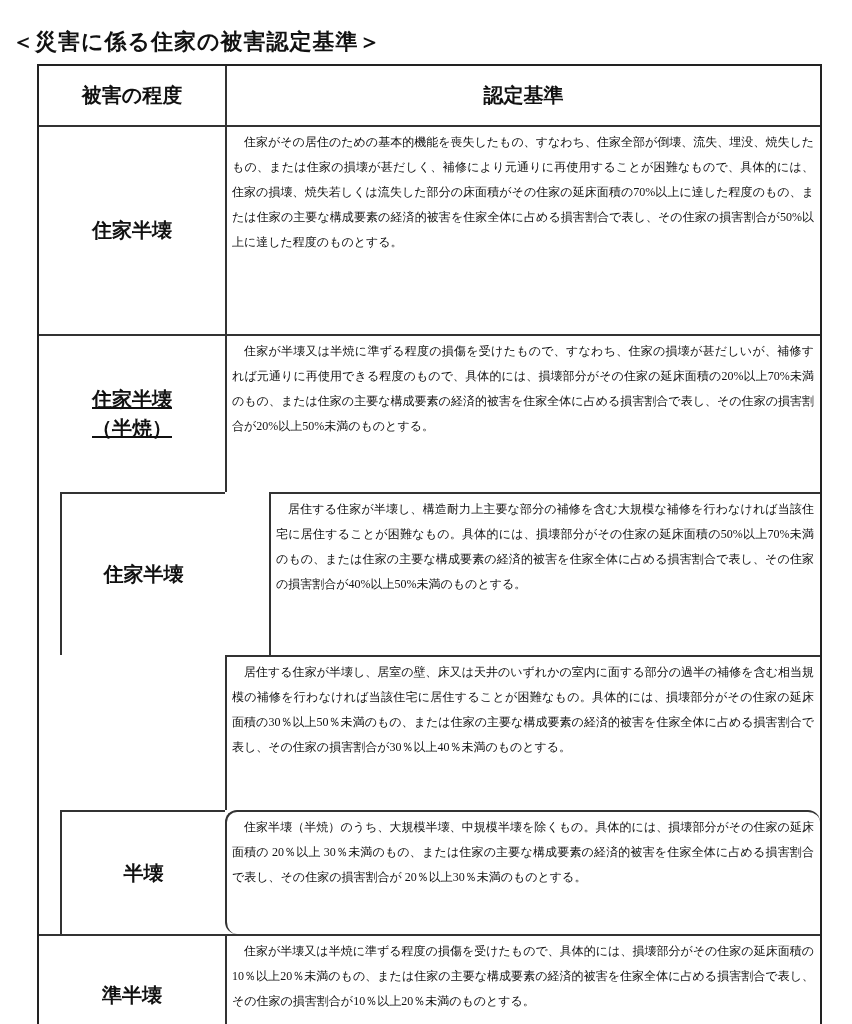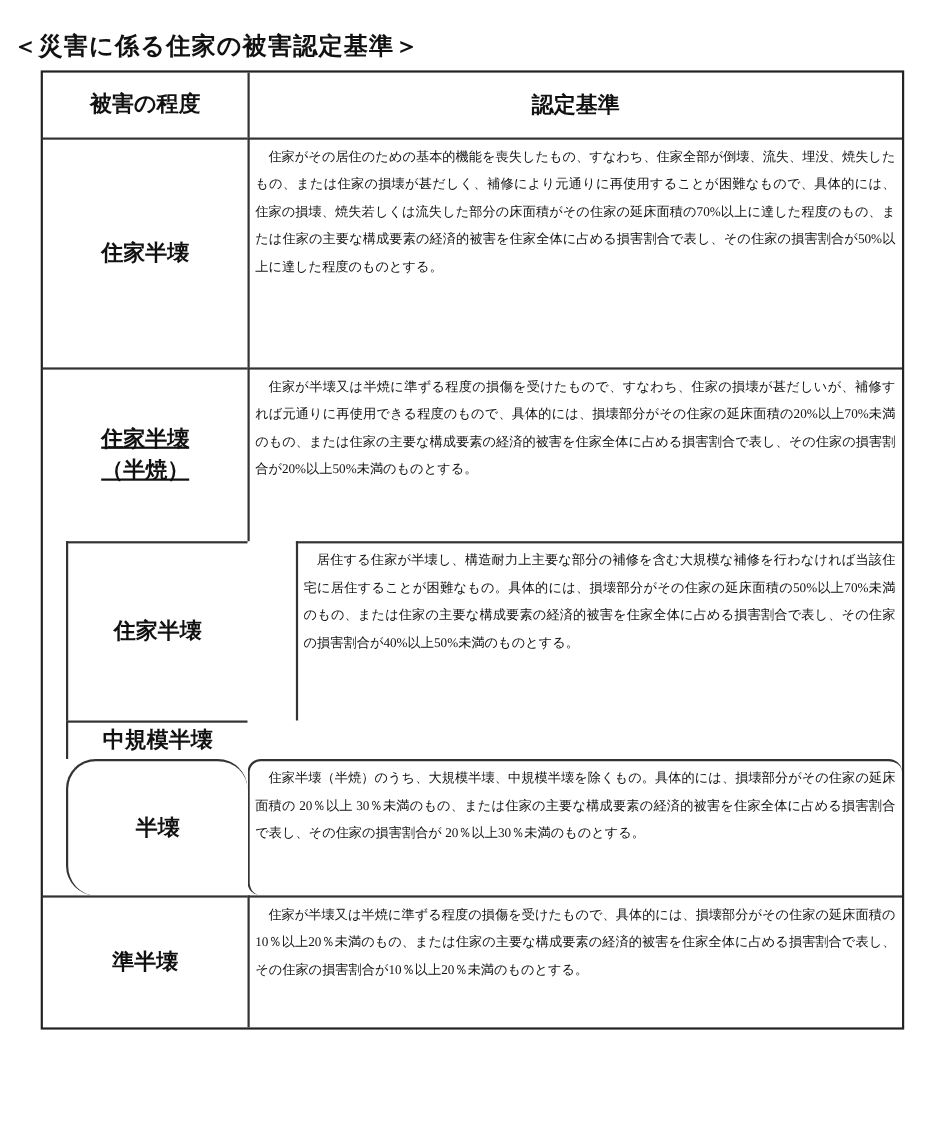--- a/index.html
+++ b/index.html
@@ -57,21 +57,21 @@
   .h-crit  {grid-column:3;   grid-row:1;}
   .r0l{grid-column:1/3; grid-row:2;}
   .r0c{grid-column:3;   grid-row:2; min-height:209px;}
   .r1l{grid-column:1/3; grid-row:3;text-decoration:underline;}
   .r1c{grid-column:3;   grid-row:3; min-height:158px;}
   .strip{grid-column:1; grid-row:4/7;}
   .r2l{grid-column:2; grid-row:4;}
   .r2c{grid-column:3; grid-row:4; min-height:163px;margin-left:44px;}
   .r3l{grid-column:2; grid-row:5;}
   .r3c{grid-column:3; grid-row:5; min-height:155px;}
-  .r4l{grid-column:2; grid-row:6;border-radius:27px;}
+  .r4l{grid-column:2; grid-row:6;}
   .r4c{grid-column:3; grid-row:6; min-height:124px;border-radius:12px;}
   .r5l{grid-column:1/3; grid-row:7;}
   .r5c{grid-column:3;   grid-row:7; min-height:120px;}
 </style>
 </head>
 <body>
 
 <div class="page">
 
   <h1 class="title">＜災害に係る住家の被害認定基準＞</h1>
@@ -102,22 +102,22 @@
 
     <div class="cell strip"></div>
 
     <div class="cell label-cell r2l bt bl">
       <span>住家半壊</span>
     </div>
     <div class="cell crit-cell r2c bt bl">
       <p>居住する住家が半壊し、構造耐力上主要な部分の補修を含む大規模な補修を行わなければ当該住宅に居住することが困難なもの。具体的には、損壊部分がその住家の延床面積の50%以上70%未満のもの、または住家の主要な構成要素の経済的被害を住家全体に占める損害割合で表し、その住家の損害割合が40%以上50%未満のものとする。</p>
     </div>
 
-    <div class="cell label-cell r3l bt bl">
-      <span>中規模半壊</span>
+    <div class="cell crit-cell r3c bt bl">
+      <p>居住する住家が半壊し、居室の壁、床又は天井のいずれかの室内に面する部分の過半の補修を含む相当規模の補修を行わなければ当該住宅に居住することが困難なもの。具体的には、損壊部分がその住家の延床面積の30％以上50％未満のもの、または住家の主要な構成要素の経済的被害を住家全体に占める損害割合で表し、その住家の損害割合が30％以上40％未満のものとする。</p>
     </div>
 
     <div class="cell label-cell r4l bt bl">
       <span>半壊</span>
     </div>
     <div class="cell crit-cell r4c bt bl">
       <p>住家半壊（半焼）のうち、大規模半壊、中規模半壊を除くもの。具体的には、損壊部分がその住家の延床面積の 20％以上 30％未満のもの、または住家の主要な構成要素の経済的被害を住家全体に占める損害割合で表し、その住家の損害割合が 20％以上30％未満のものとする。</p>
     </div>
 
     <div class="cell label-cell r5l bt">

